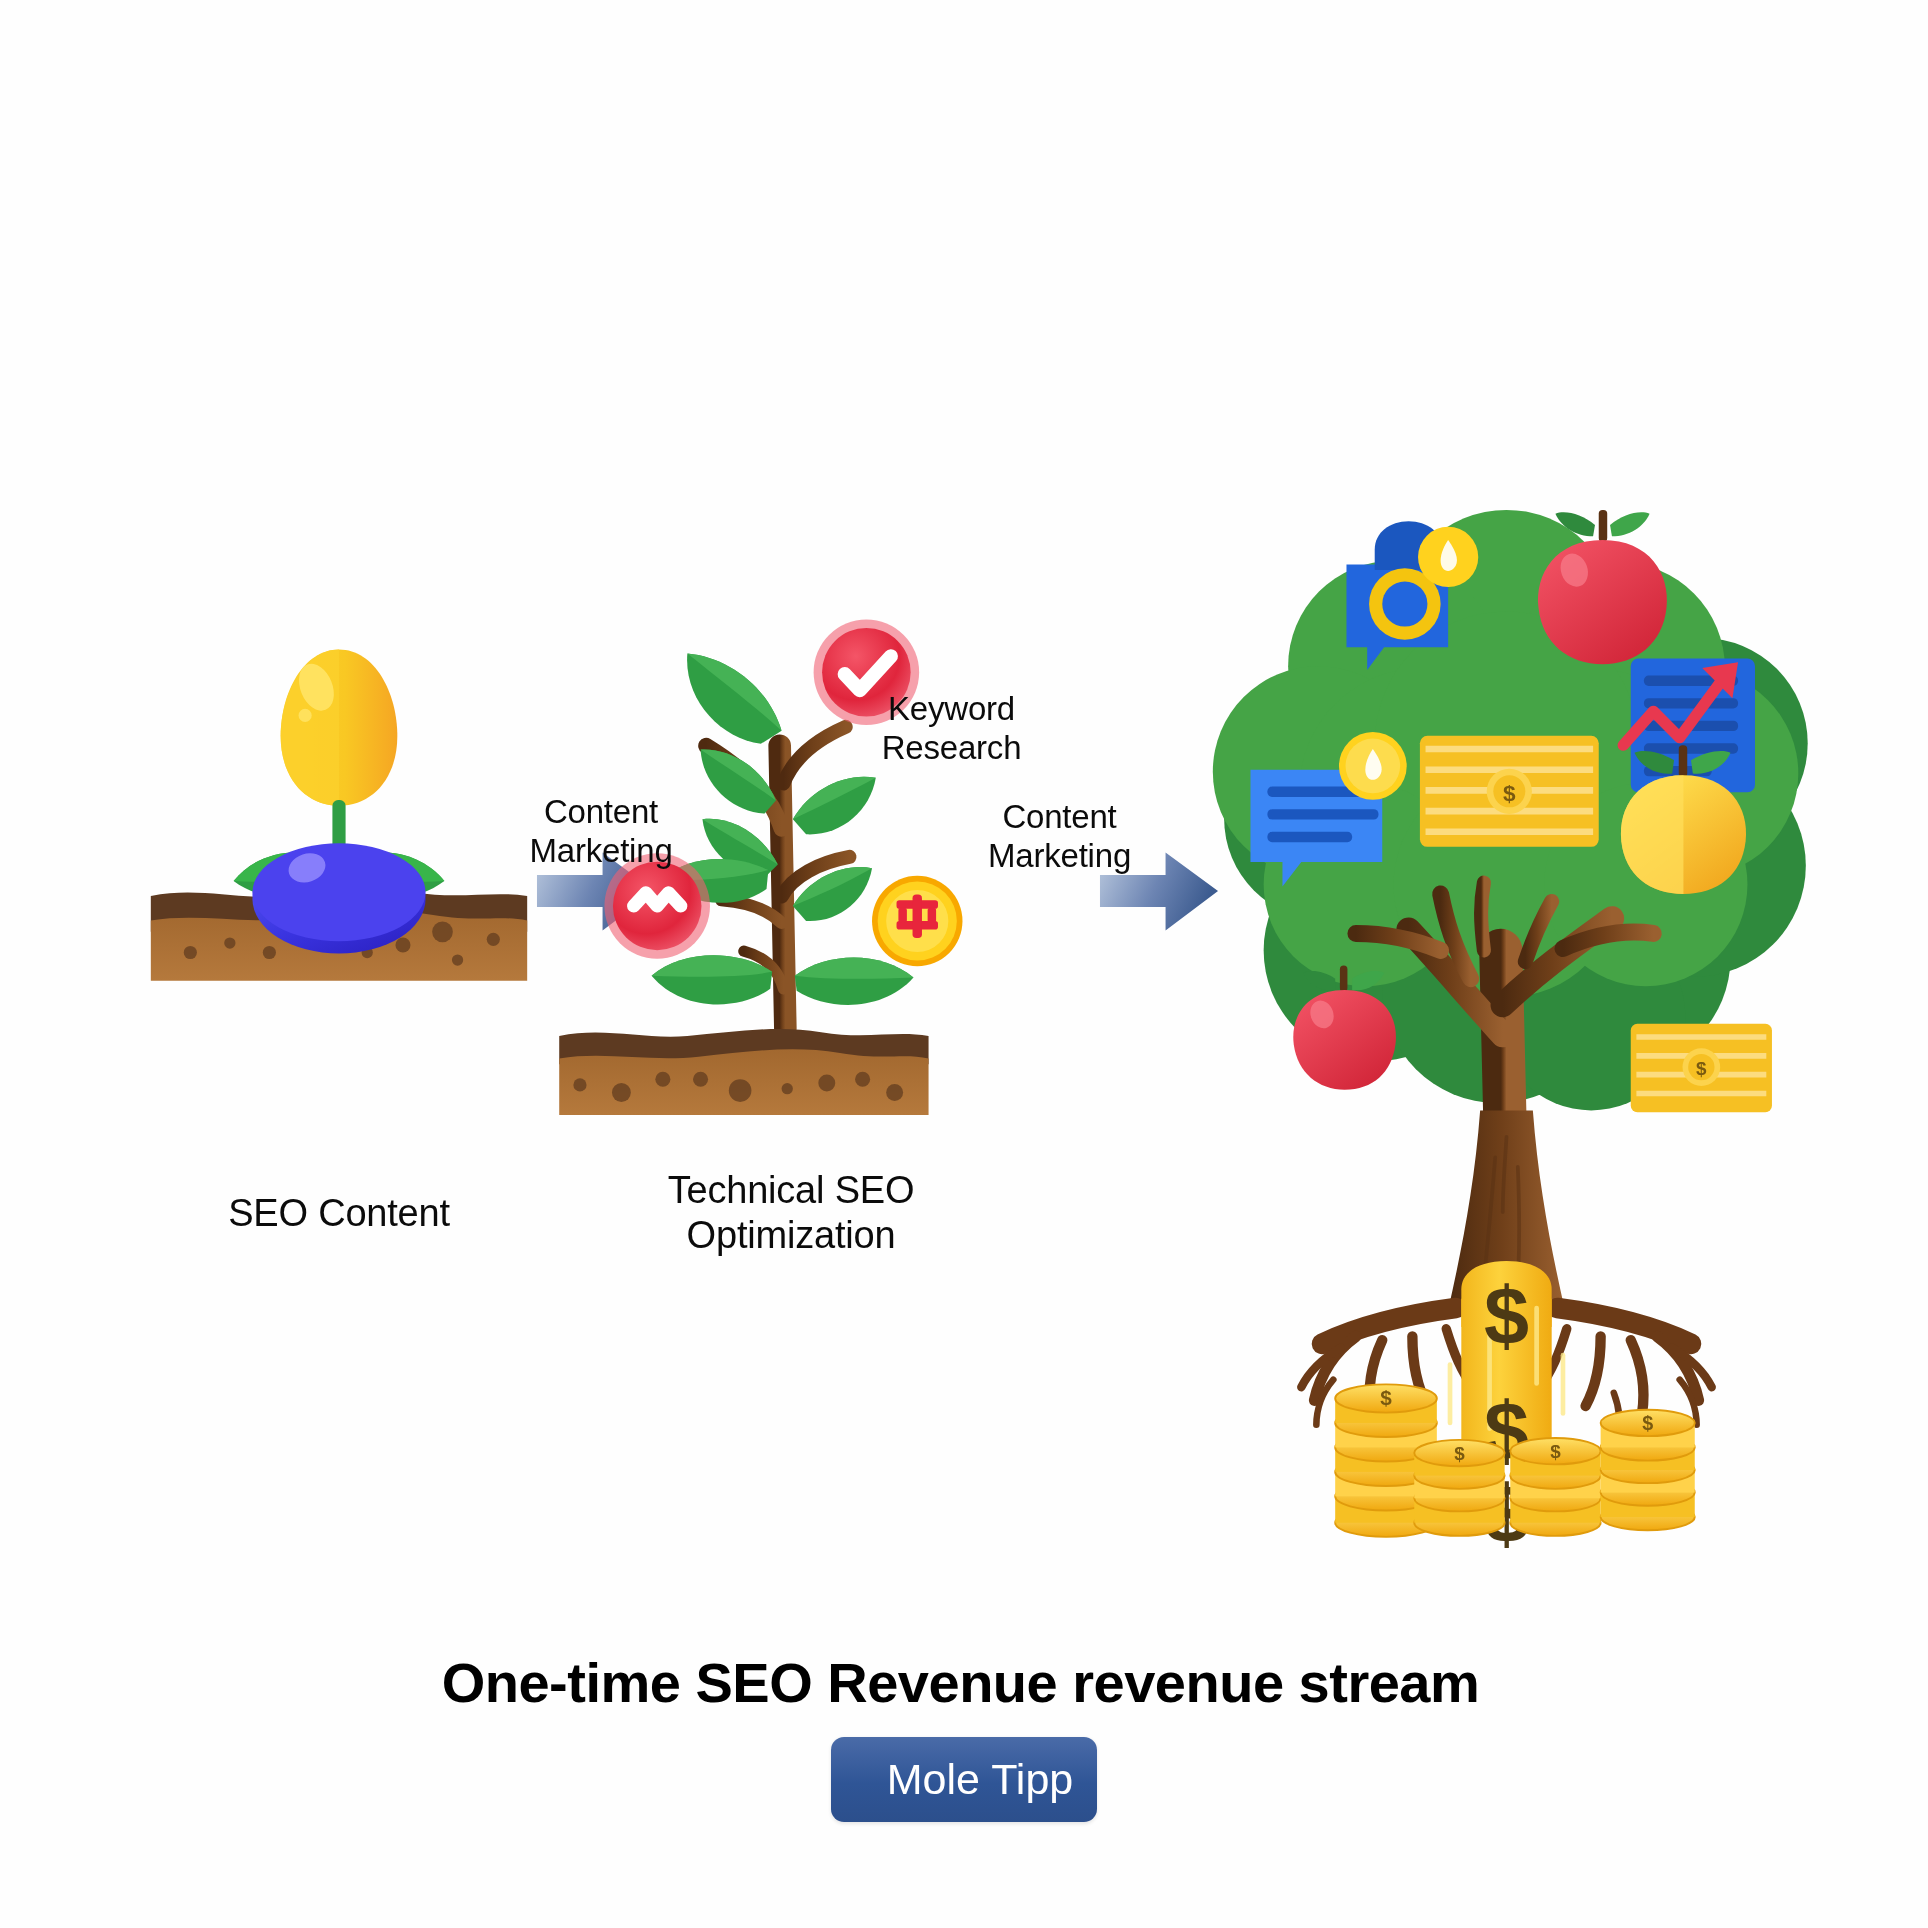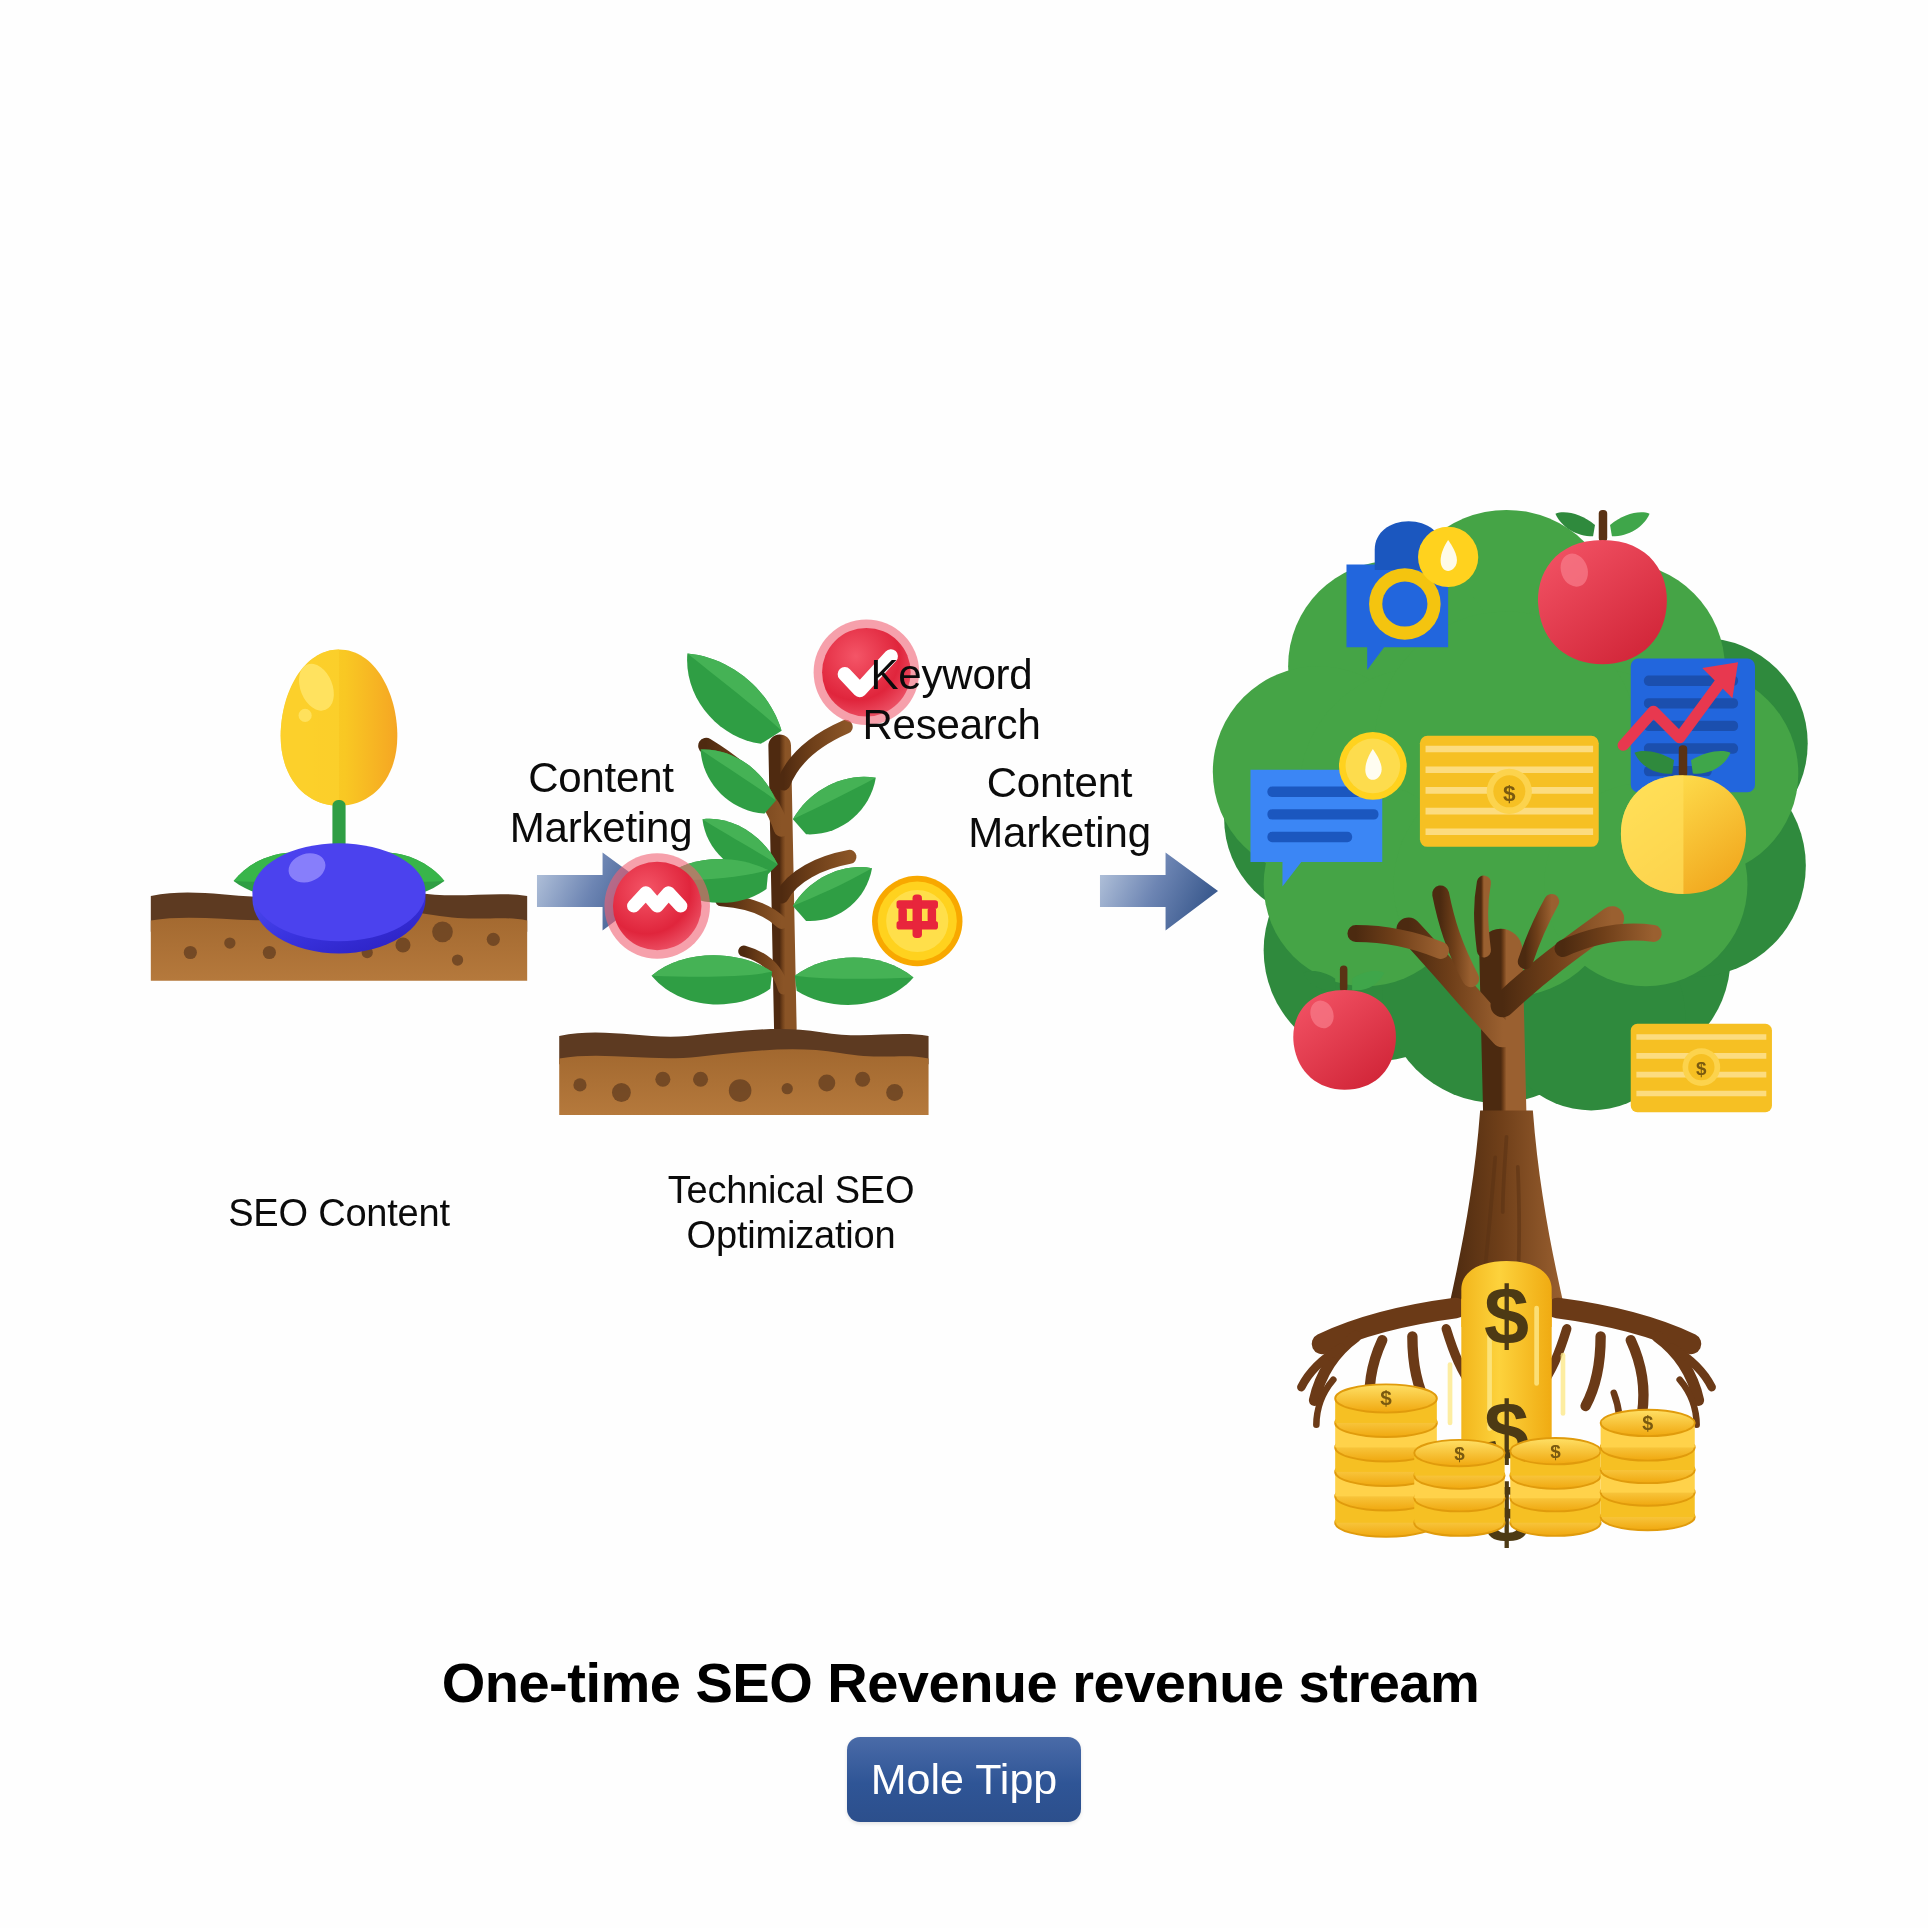--- a/index.html
+++ b/index.html
@@ -31,22 +31,23 @@
     text-align: center;
     line-height: 1.18;
     white-space: pre-line;
     letter-spacing: -0.2px;
   }
   .stage-caption {
     font-size: 38px;
     font-weight: 500;
   }
   .badge-label {
-    font-size: 42px;
+    font-size: 33px;
     font-weight: 400;
+    margin-top: 40px;
   }
 
   
   .arrow { position: absolute; }
 
   
   #title {
     position: absolute;
     left: 0; right: 7px;
     top: 1650px;
@@ -66,20 +67,21 @@
     border-radius: 13px;
     background: linear-gradient(180deg, #4a6ba8 0%, #2f5596 55%, #2c4f8c 100%);
     color: #ffffff;
     font-size: 43px;
     font-weight: 500;
     display: flex;
     align-items: center;
     justify-content: center;
     letter-spacing: 0px;
     box-shadow: 0 1.9px 3.8px rgba(0,0,0,0.10);
+    padding-left: 32px;
   }
 
   svg { display: block; overflow: visible; }
 </style>
 </head>
 <body>
 
 <div class="canvas">
 
   <div class="abs" style="left:132px; top:621px; width:414px; height:377px;">

